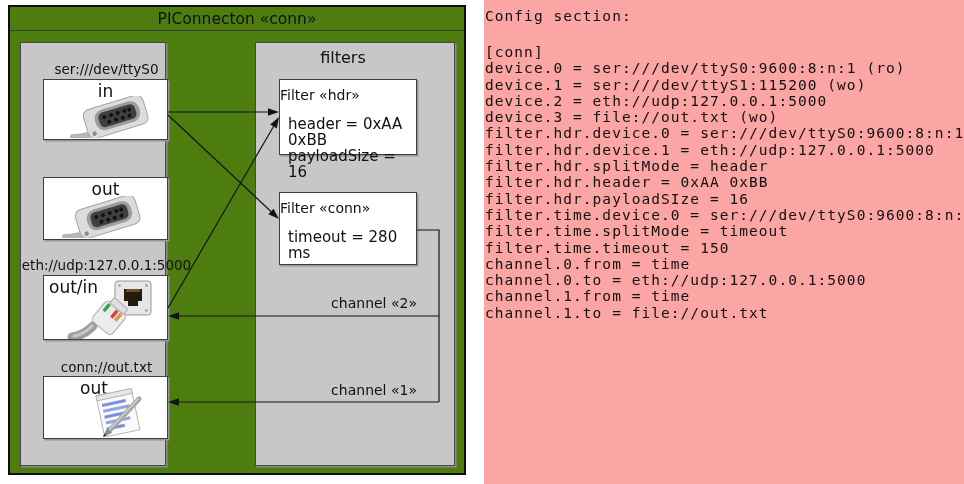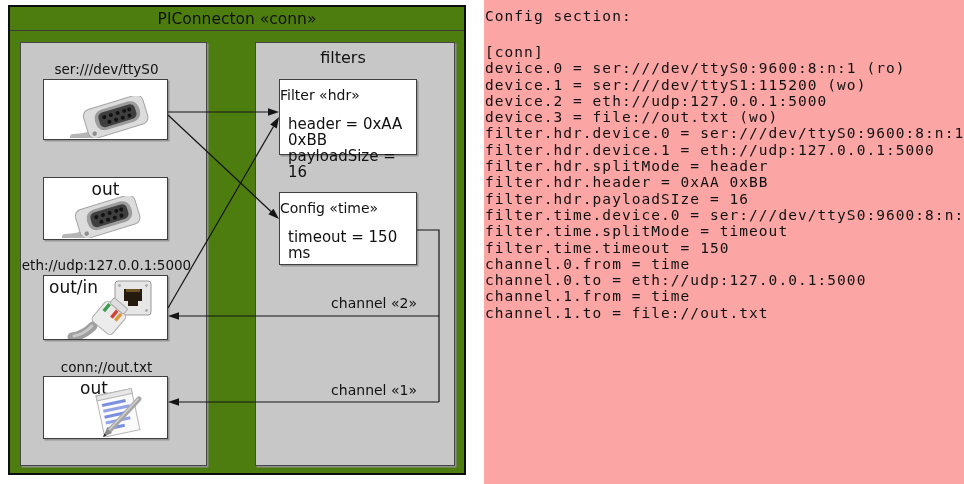--- a/index.html
+++ b/index.html
@@ -8,21 +8,21 @@
   .abs { position:absolute; }
 
   
   #diagram { left:8px; top:5px; width:458px; height:470px;
              border:2px solid #0d0d0d; background:#4d7c0f; position:absolute; }
   #diagram-title { left:0; top:0; width:100%; height:24px; line-height:24px;
                    text-align:center; font-size:15.5px; border-bottom:1px solid #3c3c3c; }
 
   .group-box { background:#c7c7c7; border:1px solid #474747;
                box-shadow:1.5px 1.5px 0 #8f8f8f; }
-  #devices-group { left:10px; top:35px; width:187px; height:424px; }
+  #devices-group { left:10px; top:35px; width:146px; height:424px; }
   #filters-group { left:245px; top:35px; width:200px; height:424px; }
 
   .dev-label { left:0; width:171px; text-align:center; font-size:13.5px; white-space:nowrap; }
   .white-box { background:#ffffff; border:1px solid #3f3f3f; box-shadow:1.5px 1.5px 0 #969696; }
   .dev-box   { left:22px; width:125px; }
   .port-label { font-size:17px; line-height:19px; }
   .port-center { width:100%; text-align:center; top:2px; left:0; }
 
   #filters-title { top:5px; left:0; width:174px; text-align:center; font-size:16px; }
   .filter-box { left:23px; width:138px; }
@@ -45,20 +45,21 @@
 </head>
 <body>
 
 <div id="diagram">
   <div id="diagram-title" class="abs">PIConnecton «conn»</div>
 
   <div id="devices-group" class="abs group-box">
 
     <div class="abs dev-label" style="top:18px">ser:///dev/ttyS0</div>
     <div class="abs white-box dev-box" style="top:36px;height:61px">
+      <div class="abs port-label port-center">in</div>
       <svg class="abs" style="right:6px;bottom:1px" width="92" height="42" viewBox="0 0 92 42">
         <path d="M24,38 C16,40 10,41 4,41" stroke="#b5b5b5" stroke-width="6" fill="none" stroke-linecap="round"></path>
         <g transform="rotate(-17 46 22)">
           <rect x="16" y="6" width="62" height="30" rx="7" fill="#dcdcdc" stroke="#a3a3a3"></rect>
           <rect x="26" y="10" width="46" height="21" rx="9" fill="#9c9c9c"></rect>
           <rect x="30" y="13" width="38" height="15" rx="5" fill="#3f3f3f"></rect>
           <circle cx="36" cy="18" r="2" fill="#121212"></circle>
             <circle cx="43" cy="18" r="2" fill="#121212"></circle>
           <circle cx="50" cy="18" r="2" fill="#121212"></circle>
             <circle cx="57" cy="18" r="2" fill="#121212"></circle>
@@ -144,22 +145,22 @@
   <div id="filters-group" class="abs group-box">
     <div id="filters-title" class="abs">filters</div>
 
     <div class="abs white-box filter-box" style="top:36px;height:76px">
       <div class="abs filter-title">Filter «hdr»</div>
       <div class="abs filter-attrs">header = 0xAA 0xBB
 payloadSize = 16</div>
     </div>
 
     <div class="abs white-box filter-box" style="top:149px;height:73px">
-      <div class="abs filter-title">Config «time»</div>
-      <div class="abs filter-attrs">timeout = 150 ms</div>
+      <div class="abs filter-title">Filter «conn»</div>
+      <div class="abs filter-attrs">timeout = 280 ms</div>
     </div>
 
     <div class="abs chan-label" style="top:252px">channel «2»</div>
     <div class="abs chan-label" style="top:339px">channel «1»</div>
   </div>
 
   <svg id="wires" class="abs" viewBox="0 0 454 466">
     <g>
       <line x1="158" y1="105" x2="259" y2="105"></line>
       <polygon points="269,105 258,101.2 258,108.8"></polygon>

